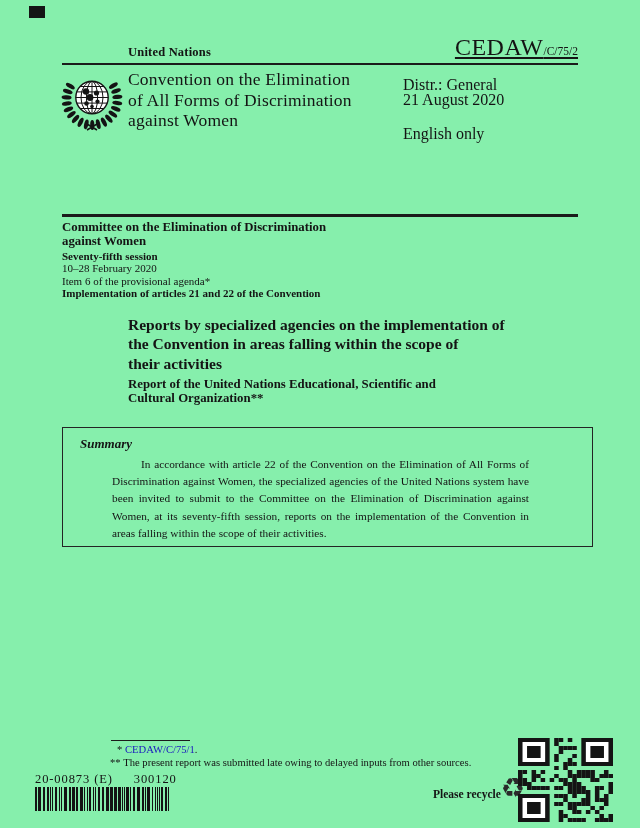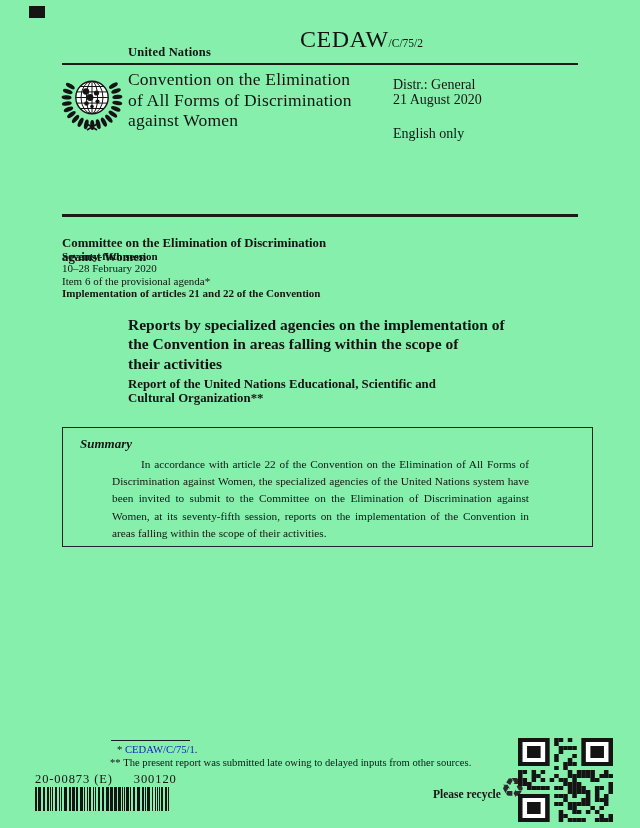--- a/index.html
+++ b/index.html
@@ -4,30 +4,30 @@
 <style>
   html,body{margin:0;padding:0;background:#e8e8e8;}
   .page{
     position:relative;width:640px;height:828px;background:#86efac;
     font-family:"Liberation Serif","DejaVu Serif",serif;color:#141414;
     overflow:hidden;margin:0 auto;
   }
   .abs{position:absolute;}
   .scan-mark{left:29px;top:6px;width:16px;height:12px;background:#151515;}
   .un-label{left:128px;top:45px;font-size:12.5px;font-weight:bold;letter-spacing:.2px;}
-  .doc-symbol{left:300px;top:26px;width:278px;font-size:24px;letter-spacing:.5px;}
+  .doc-symbol{left:300px;top:34px;width:278px;text-align:right;font-size:24px;letter-spacing:.5px;text-decoration:underline;}
   .doc-symbol .suffix{font-size:11.5px;letter-spacing:0;}
   .rule{background:#1b1b1b;}
   .rule-thin{left:62px;top:63px;width:516px;height:1.6px;}
   .rule-thick{left:62px;top:214px;width:516px;height:2.6px;}
   .emblem{left:61px;top:71px;}
   .conv-title{left:128px;top:69px;font-size:17.5px;font-weight:normal;line-height:20.5px;letter-spacing:.2px;}
-  .distr{left:393px;top:77px;font-size:14px;line-height:15px;}
+  .distr{left:403px;top:77px;font-size:16px;line-height:15px;}
   .distr .lang{margin-top:19px;}
-  .committee{left:62px;top:221px;font-size:12.8px;font-weight:bold;line-height:13.6px;margin-top:16px;}
+  .committee{left:62px;top:221px;font-size:12.8px;font-weight:bold;line-height:13.6px;}
   .sess{left:62px;font-size:11px;line-height:12px;}
   .b{font-weight:bold;}
   .report-title{left:128px;top:315px;font-size:15.5px;font-weight:bold;line-height:19.4px;}
   .report-subtitle{left:128px;top:377px;font-size:12.8px;font-weight:bold;line-height:14px;}
   .summary-box{left:62px;top:427px;width:529px;height:118px;border:1.2px solid #242424;}
   .summary-head{left:80px;top:436px;font-size:13px;font-style:italic;font-weight:bold;}
   .summary-body{left:112px;top:456px;width:417px;font-size:11.3px;line-height:17.2px;text-align:justify;text-indent:29px;}
   .fn-sep{left:111px;top:740px;width:79px;height:1.2px;background:#1b1b1b;}
   .footnote{font-size:10.6px;line-height:12px;}
   .fn1{left:117px;top:744px;}

